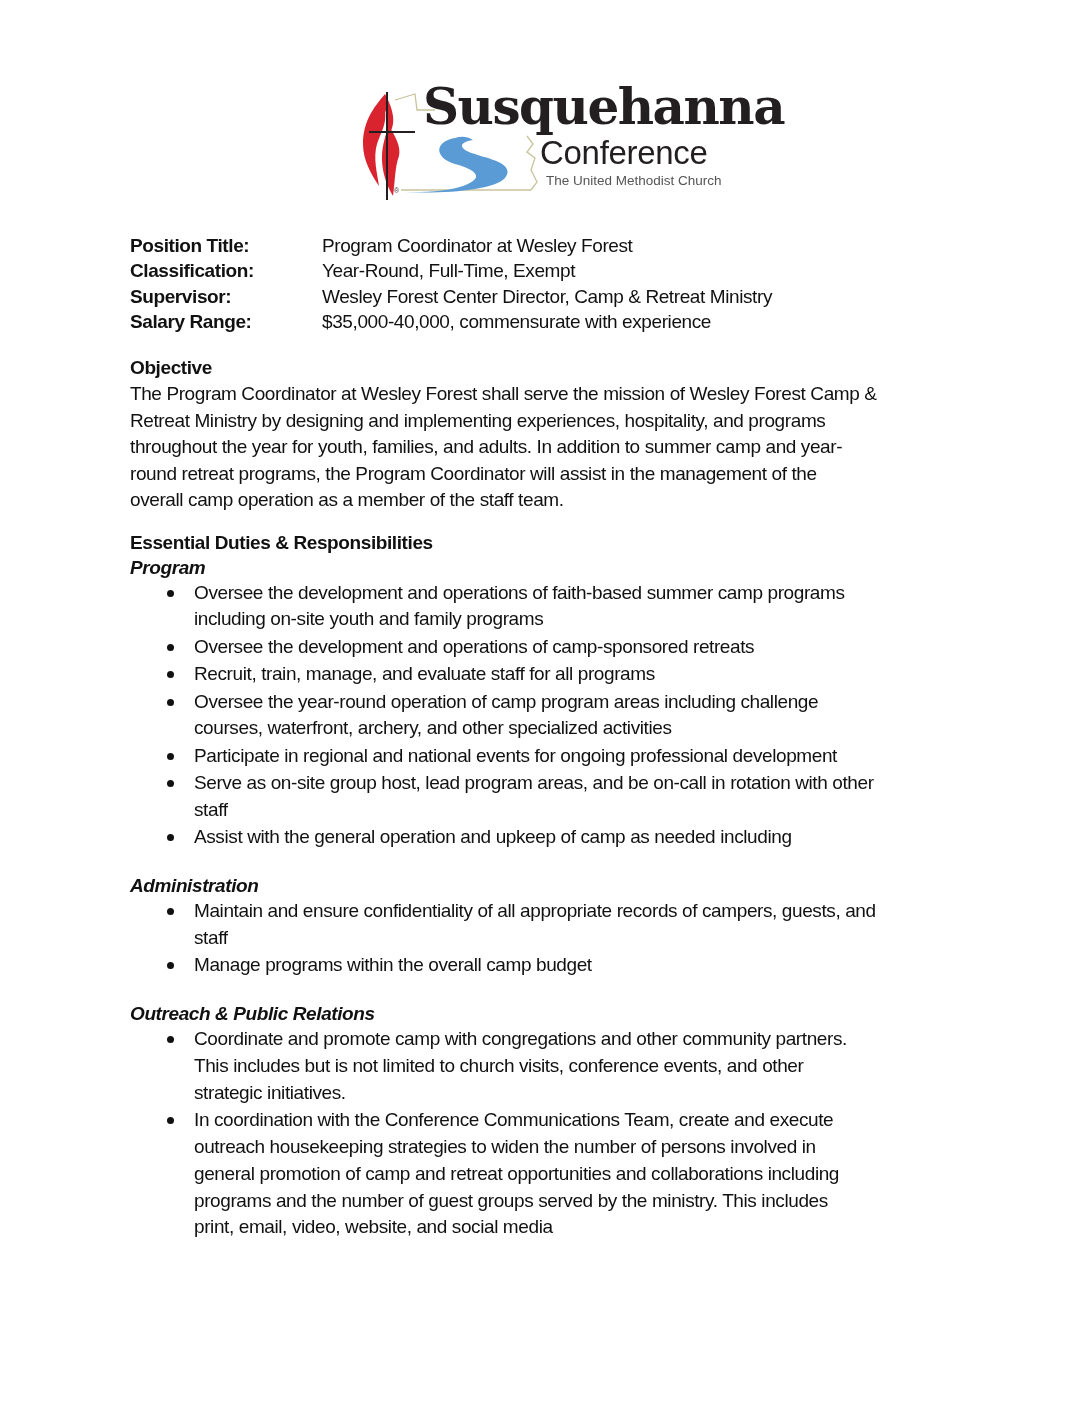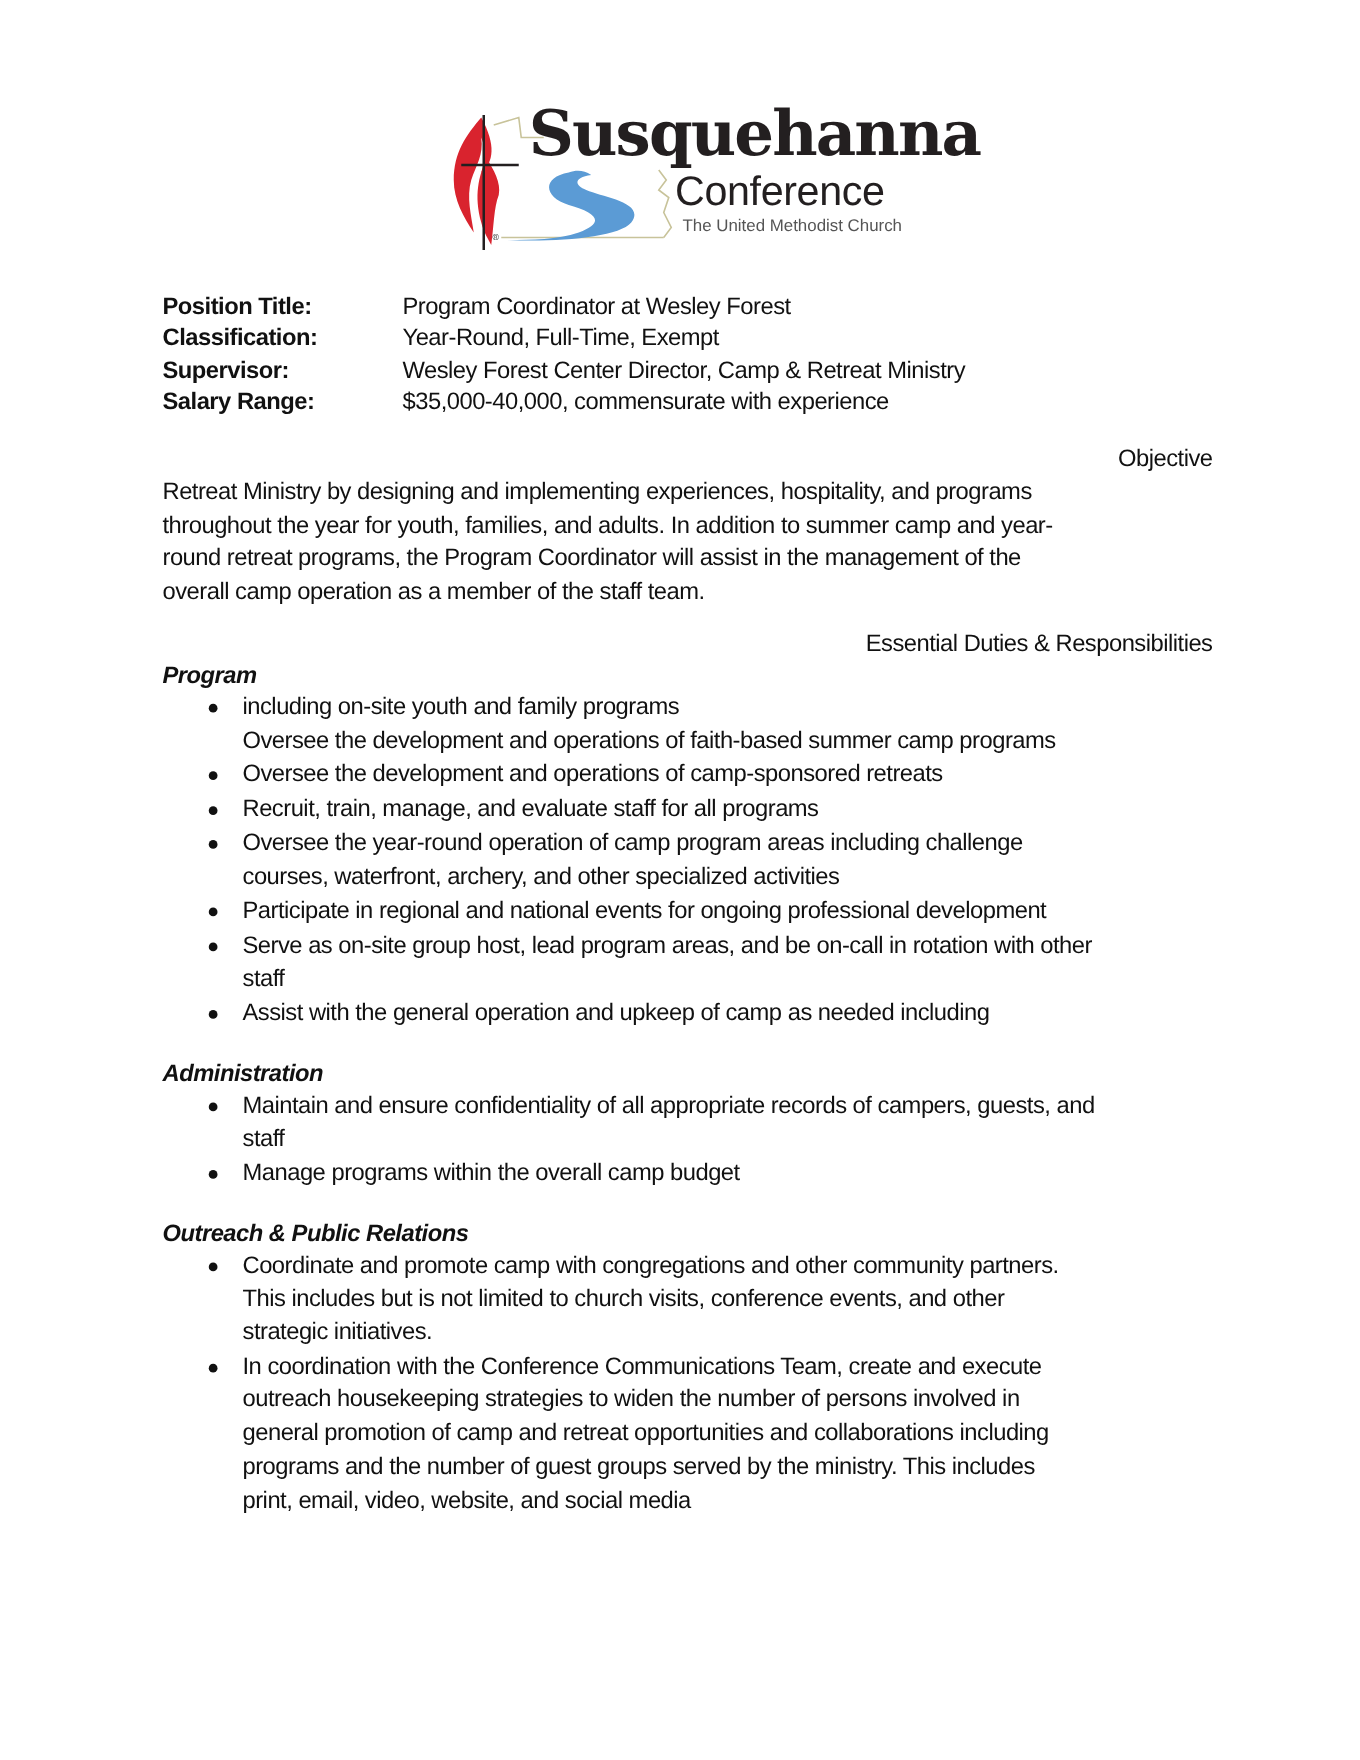--- a/index.html
+++ b/index.html
@@ -85,23 +85,22 @@
     align-items: center;
   }
   .meta-label {
     width: 192px;
     font-weight: bold;
     flex: none;
   }
   .meta-value { flex: 1; }
 
   .section-title {
-    font-weight: normal;
-    margin: 0;
-    text-align: right;
+    font-weight: bold;
+    margin: 0;
   }
   .objective { margin-top: 21px; }
   .para {
     margin: 0;
     line-height: 26.5px;
   }
   .duties { margin-top: 16px; }
   .sub-title {
     font-weight: bold;
     font-style: italic;
@@ -174,35 +173,36 @@
       </div>
       <div class="meta-row">
         <span class="meta-label">Salary Range:</span>
         <span class="meta-value">$35,000-40,000, commensurate with experience</span>
       </div>
     </div>
 
     <div class="objective">
       <p class="section-title">Objective</p>
       <div class="para">
+        <div>The Program Coordinator at Wesley Forest shall serve the mission of Wesley Forest Camp &amp;</div>
         <div>Retreat Ministry by designing and implementing experiences, hospitality, and programs</div>
         <div>throughout the year for youth, families, and adults. In addition to summer camp and year-</div>
         <div>round retreat programs, the Program Coordinator will assist in the management of the</div>
         <div>overall camp operation as a member of the staff team.</div>
       </div>
     </div>
 
     <div class="duties">
       <p class="section-title">Essential Duties &amp; Responsibilities</p>
       <p class="sub-title">Program</p>
       <ul class="list">
         <li>
             <span class="bullet"></span>
+          <div>Oversee the development and operations of faith-based summer camp programs</div>
           <div>including on-site youth and family programs</div>
-          <div>Oversee the development and operations of faith-based summer camp programs</div>
         </li>
         <li>
             <span class="bullet"></span>
           <div>Oversee the development and operations of camp-sponsored retreats</div>
         </li>
         <li>
             <span class="bullet"></span>
           <div>Recruit, train, manage, and evaluate staff for all programs</div>
         </li>
         <li>

